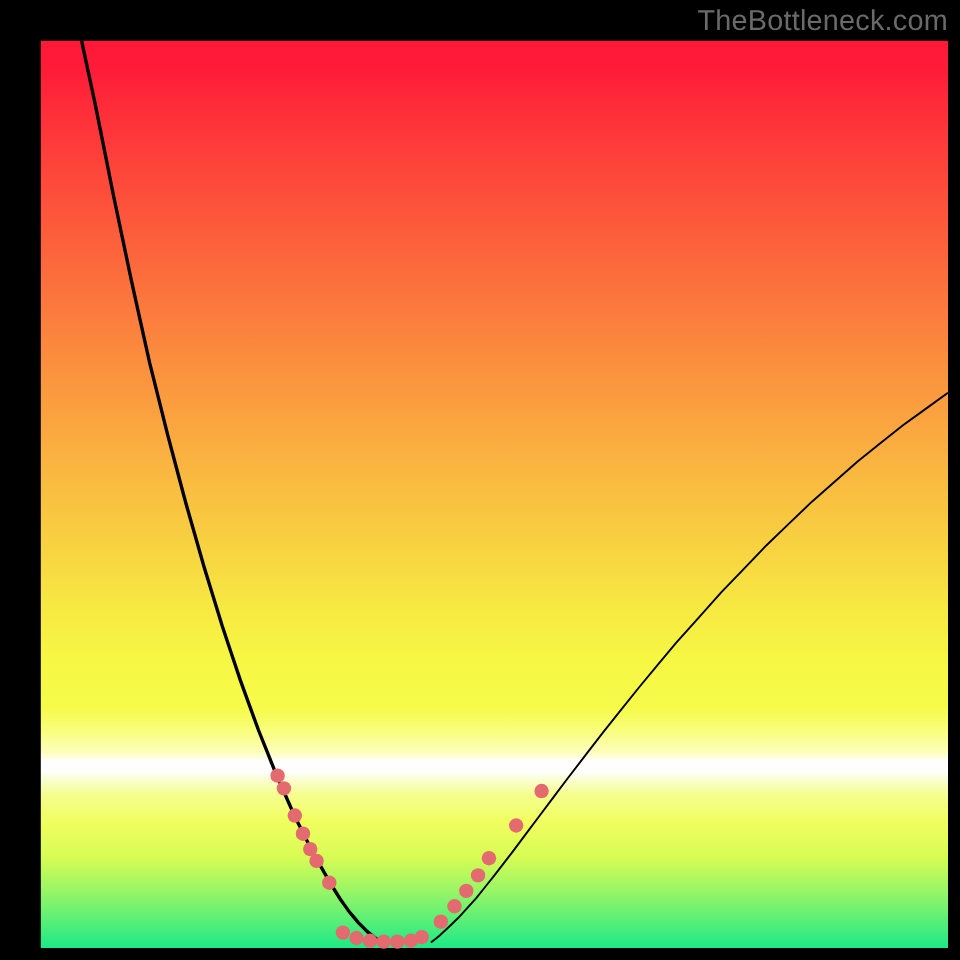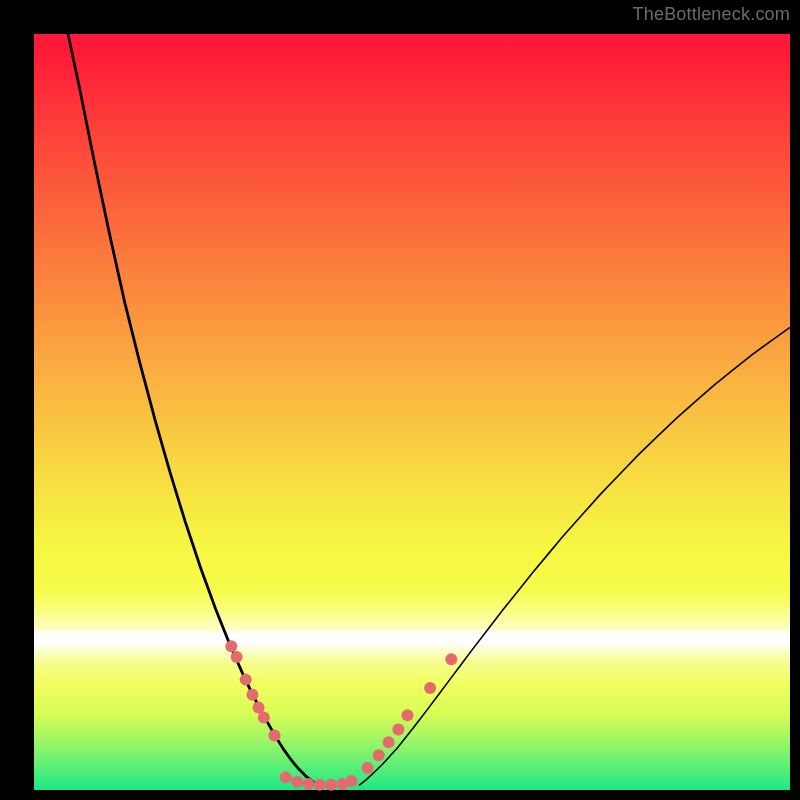--- a/index.html
+++ b/index.html
@@ -49,21 +49,21 @@
       #93f567 94%,
       #45ed7c 98%,
       #1ae987 100%
     );
   }
   .watermark {
     position: absolute;
     top: 4px;
     right: 10px;
     color: #6a6a6a;
-    font-size: 18px;
+    font-size: 24px;
     font-weight: 500;
     letter-spacing: 0.2px;
     user-select: none;
     margin-left: 46px;
   }
   svg.curves {
     position: absolute;
     left: 0;
     top: 0;
     width: 756px;

